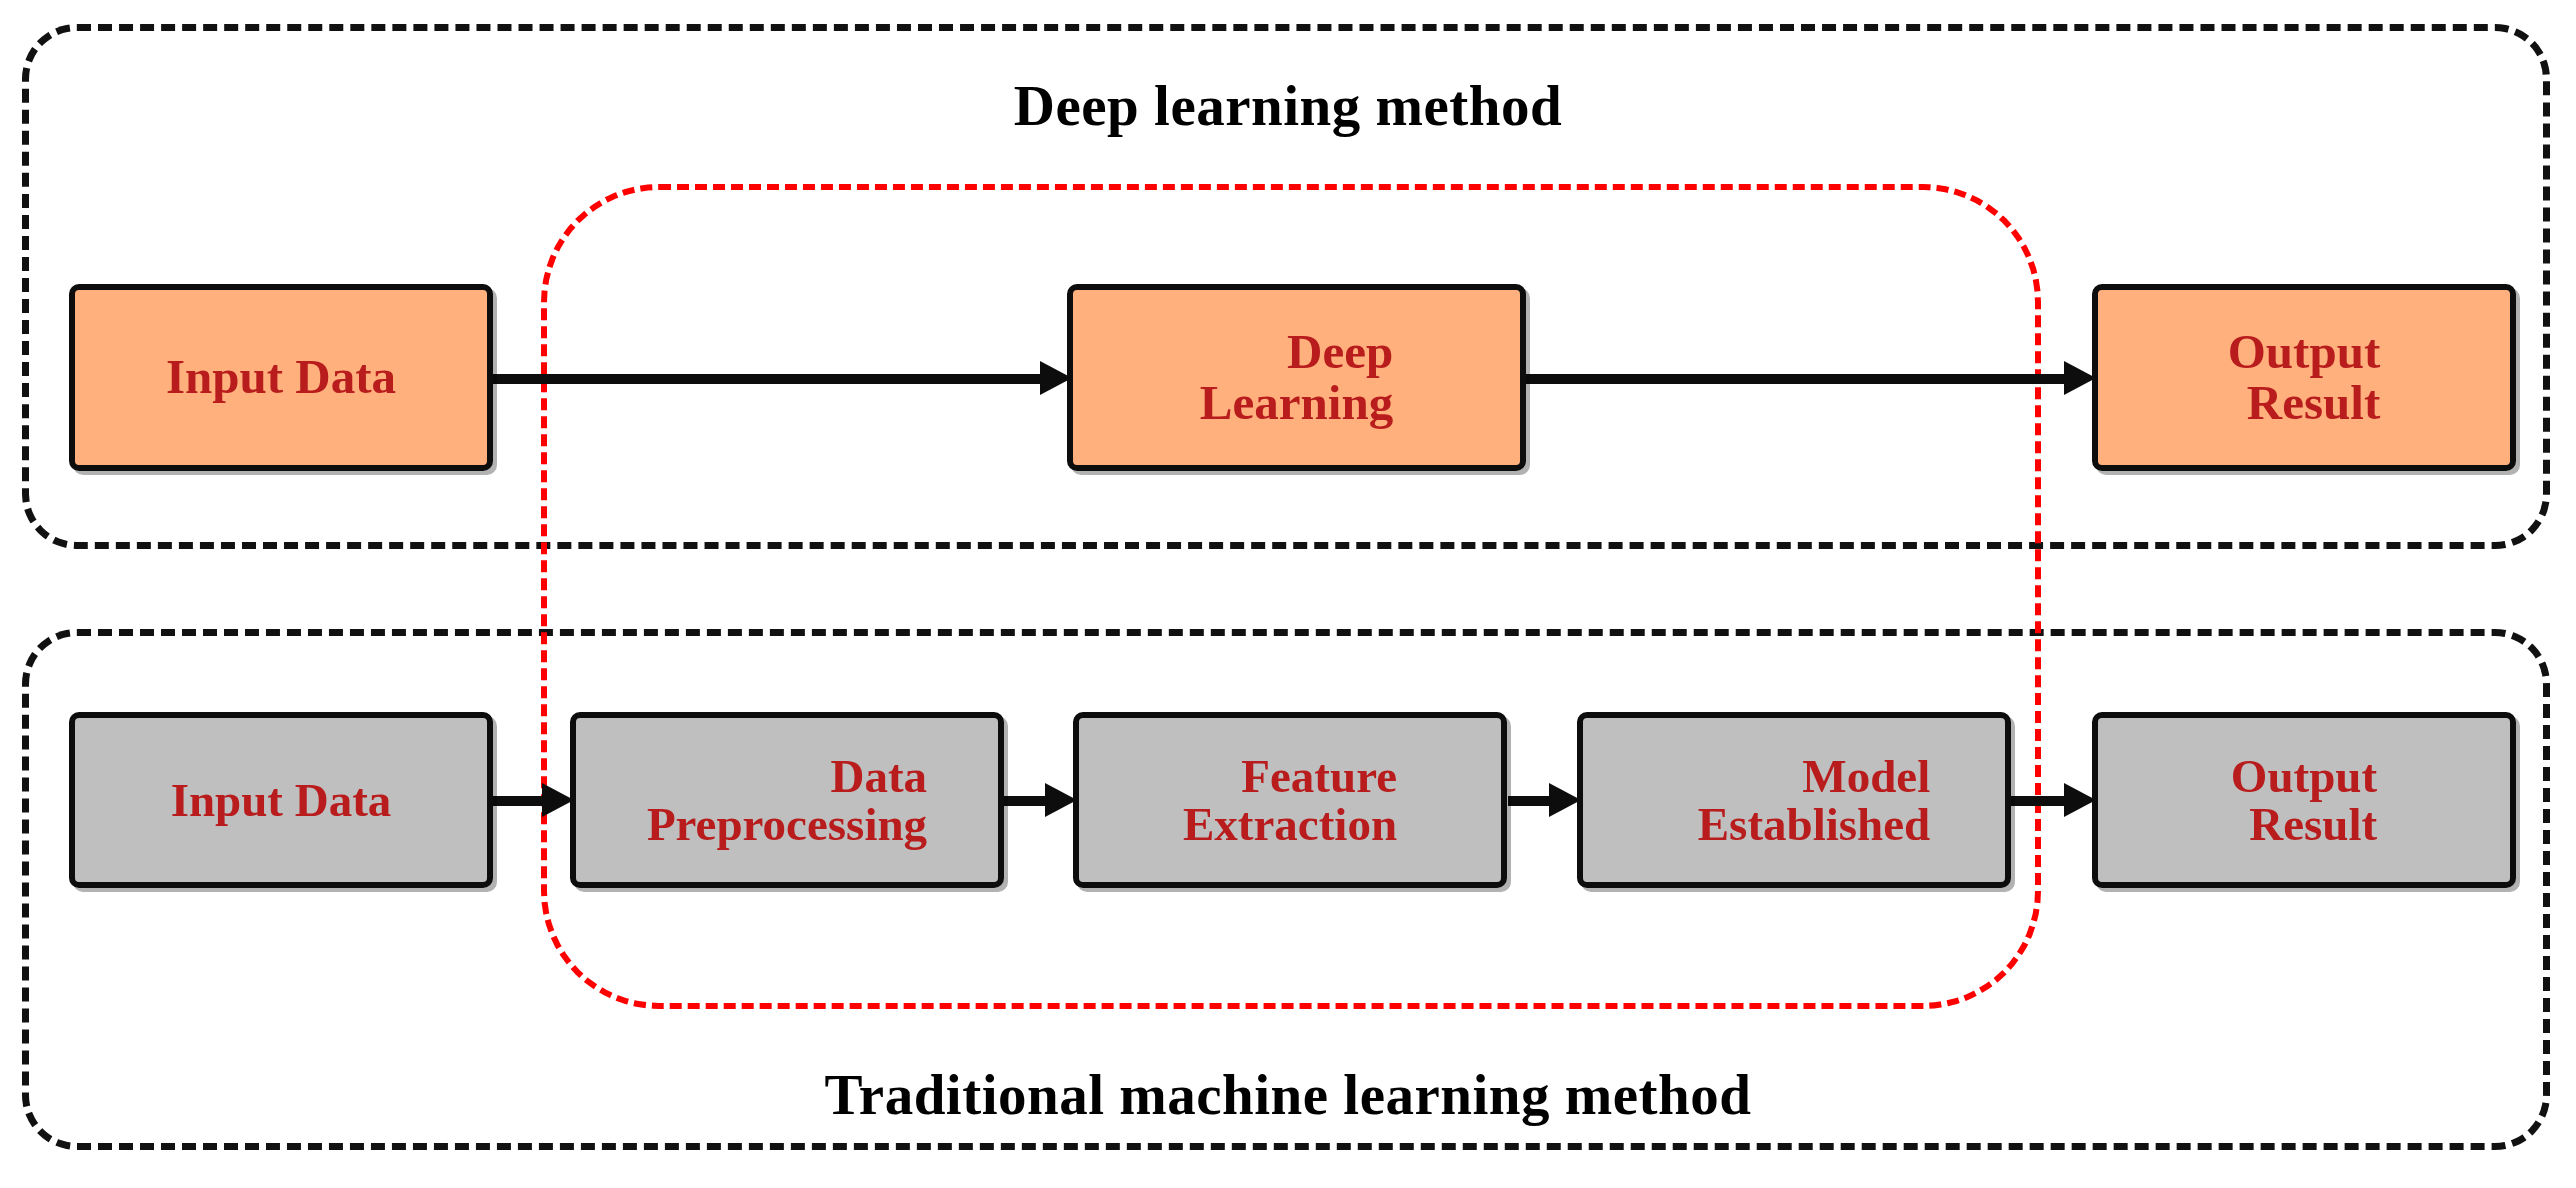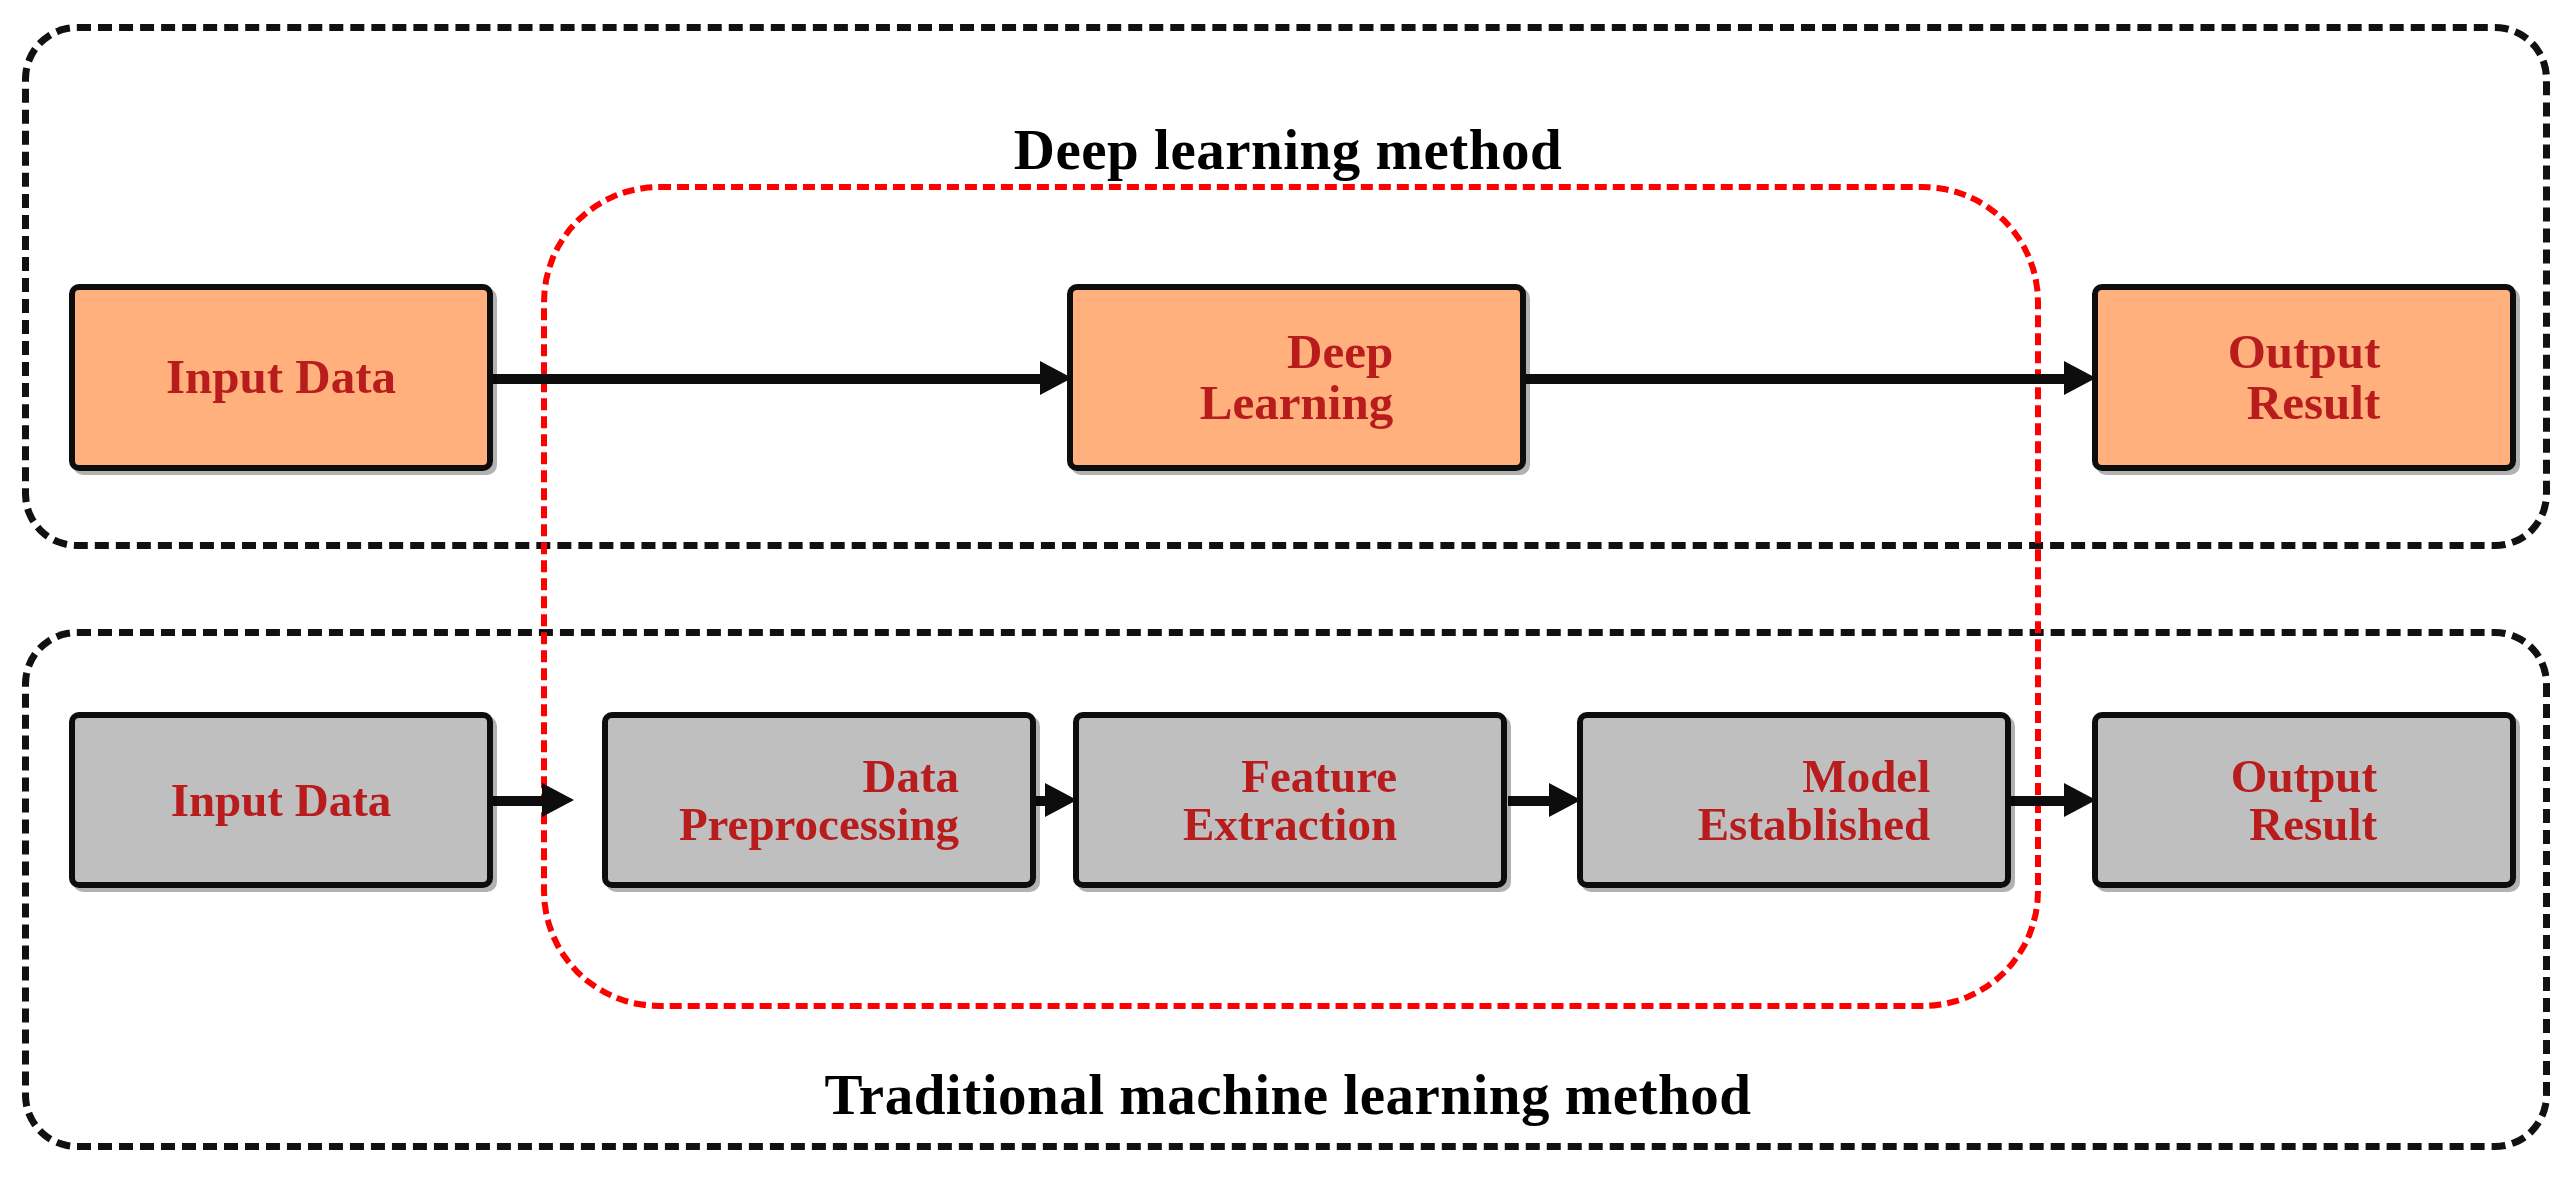--- a/index.html
+++ b/index.html
@@ -49,21 +49,20 @@
     color: #000000;
     letter-spacing: 0.5px;
     white-space: nowrap;
     z-index: 8;
   }
   #caption-deep {
     left: 0; right: 0;
     top: 77px;
     font-size: 57px;
     line-height: 57px;
-    margin-top: 44px;
   }
   #caption-trad {
     left: 0; right: 0;
     top: 1066px;
     font-size: 57px;
     line-height: 57px;
   }
 
   
   .node {
@@ -85,21 +84,21 @@
 
   .node-label { display: block; line-height: 1.03; }
 
   
   #node-dl-input  { left: 69px;   top: 284px; width: 424px; height: 187px; font-size: 49px; }
   #node-dl-deep   { left: 1067px; top: 284px; width: 459px; height: 187px; font-size: 49px; }
   #node-dl-output { left: 2092px; top: 284px; width: 424px; height: 187px; font-size: 49px; }
 
   
   #node-tr-input   { left: 69px;   top: 712px; width: 424px; height: 176px; font-size: 47px; }
-  #node-tr-prep    { left: 570px;  top: 712px; width: 434px; height: 176px; font-size: 47px; margin-left: 32px; }
+  #node-tr-prep    { left: 570px;  top: 712px; width: 434px; height: 176px; font-size: 47px; }
   #node-tr-feat    { left: 1073px; top: 712px; width: 434px; height: 176px; font-size: 47px; }
   #node-tr-model   { left: 1577px; top: 712px; width: 434px; height: 176px; font-size: 47px; padding-left: 40px; }
   #node-tr-output  { left: 2092px; top: 712px; width: 424px; height: 176px; font-size: 47px; }
 
   
   .arrow {
     position: absolute;
     height: 18px;
     z-index: 7;
     display: block;

